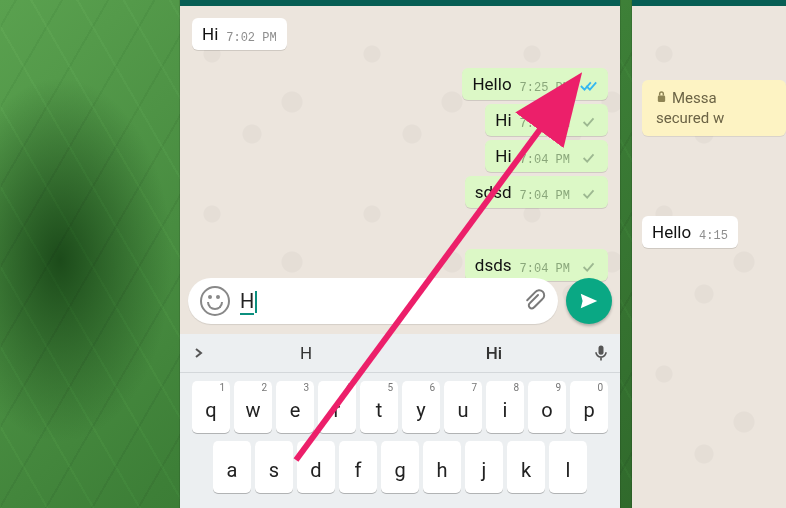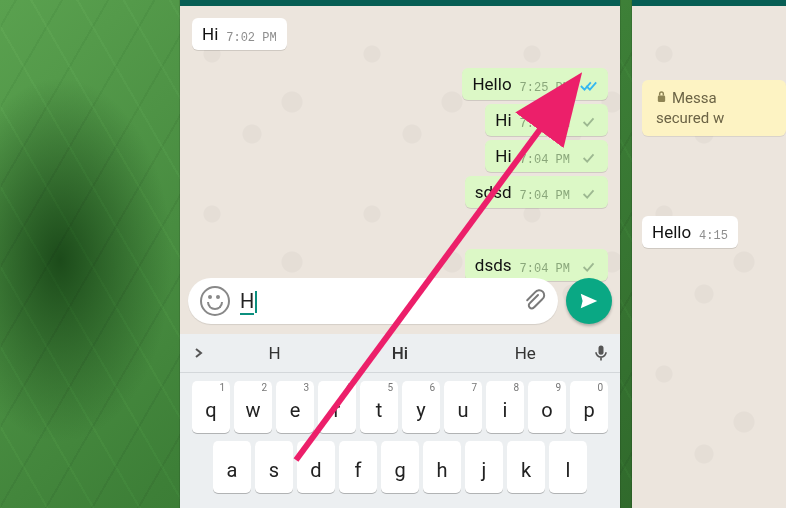--- a/index.html
+++ b/index.html
@@ -144,21 +144,20 @@
 
       <div class="kb">
         <div class="sugrow">
           <div class="expand">
             <svg viewBox="0 0 12 12" width="12" height="12">
                 <path d="M3 2l5 4-5 4" fill="none" stroke="#555" stroke-width="2"></path>
               </svg>
           </div>
           <div class="cell">H</div>
           <div class="cell" style="font-weight:500;">Hi</div>
-          <div class="cell">He</div>
           <div class="mic">
             <svg viewBox="0 0 24 24" width="20" height="20">
                 <rect x="9" y="3" width="6" height="11" rx="3" fill="#555"></rect>
                 <path d="M6 11a6 6 0 0012 0M12 17v4" stroke="#555" stroke-width="2" fill="none"></path>
               </svg>
           </div>
         </div>
         <div class="keyrow">
           <div class="key"><span class="num">1</span><span>q</span></div>
           <div class="key"><span class="num">2</span><span>w</span></div>

